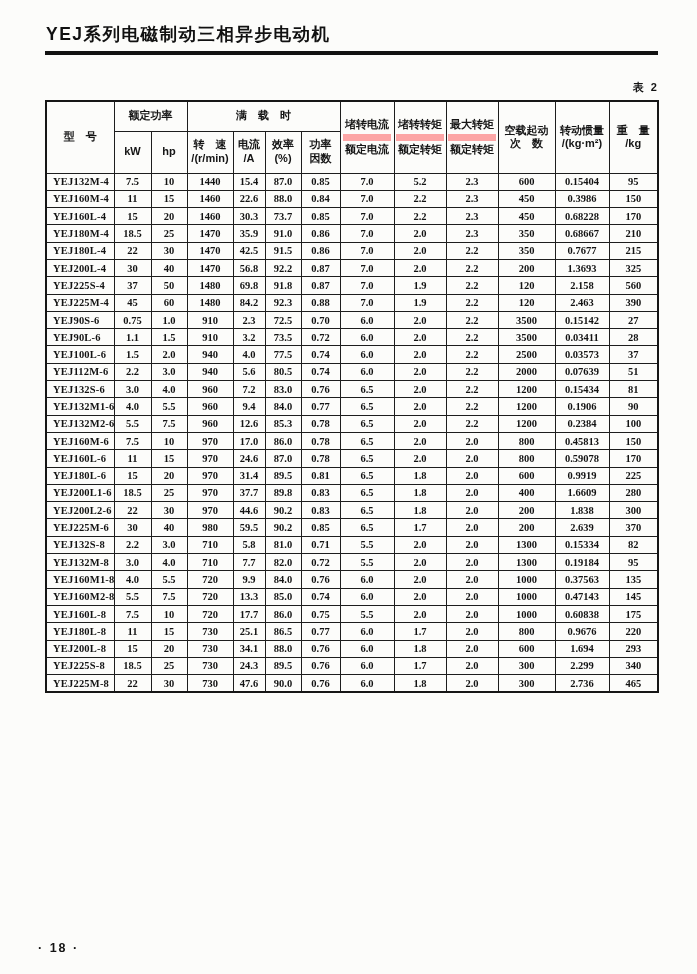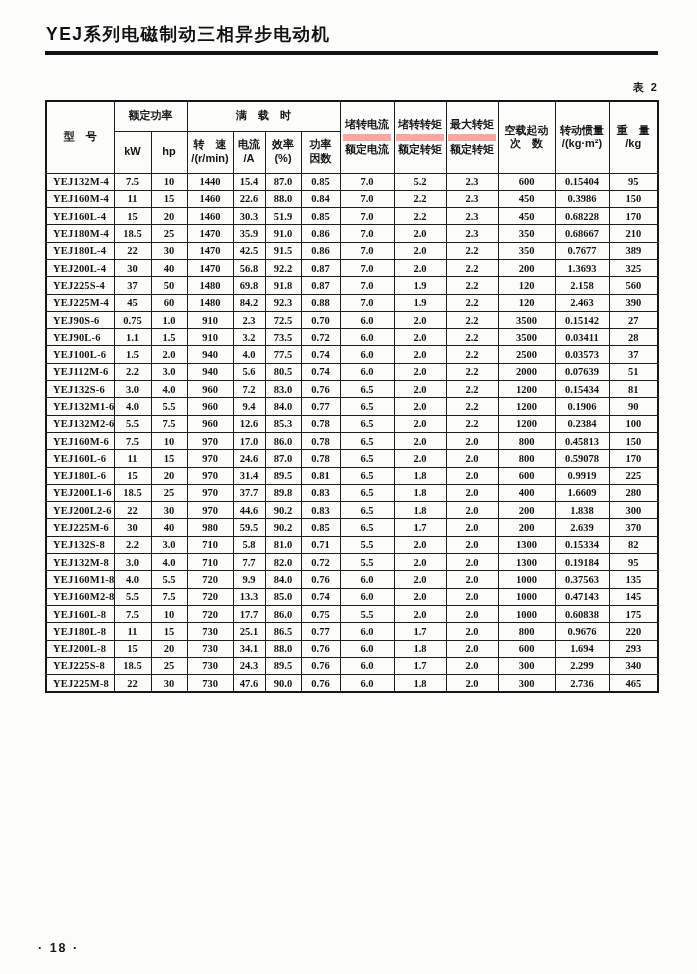--- a/index.html
+++ b/index.html
@@ -220,21 +220,21 @@
           <td>450</td>
           <td>0.3986</td>
           <td>150</td>
         </tr>
         <tr>
           <td class="model">YEJ160L-4</td>
           <td>15</td>
           <td>20</td>
           <td>1460</td>
           <td>30.3</td>
-          <td>51.9</td>
+          <td>73.7</td>
           <td>0.85</td>
           <td>7.0</td>
           <td>2.2</td>
           <td>2.3</td>
           <td>450</td>
           <td>0.68228</td>
           <td>170</td>
         </tr>
         <tr>
           <td class="model">YEJ180M-4</td>
@@ -257,21 +257,21 @@
           <td>30</td>
           <td>1470</td>
           <td>42.5</td>
           <td>91.5</td>
           <td>0.86</td>
           <td>7.0</td>
           <td>2.0</td>
           <td>2.2</td>
           <td>350</td>
           <td>0.7677</td>
-          <td>389</td>
+          <td>215</td>
         </tr>
         <tr>
           <td class="model">YEJ200L-4</td>
           <td>30</td>
           <td>40</td>
           <td>1470</td>
           <td>56.8</td>
           <td>92.2</td>
           <td>0.87</td>
           <td>7.0</td>

